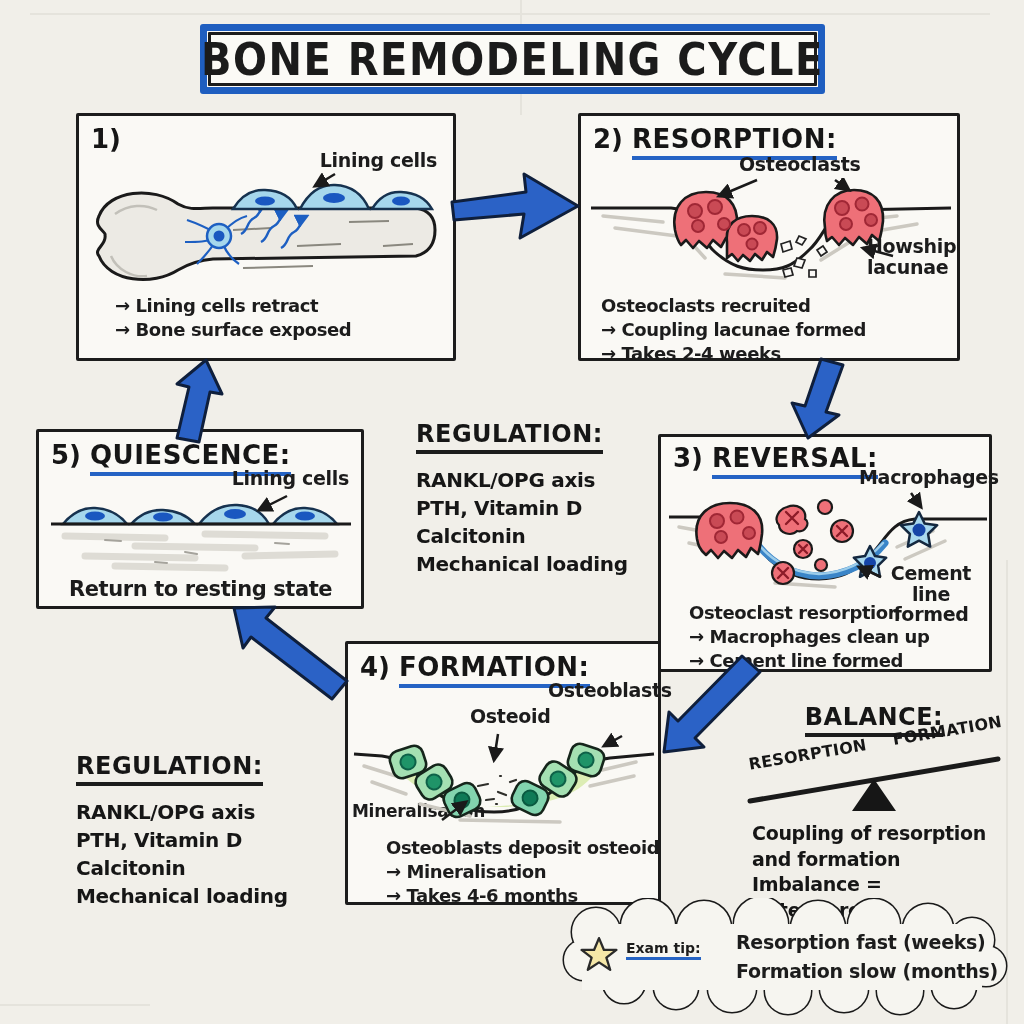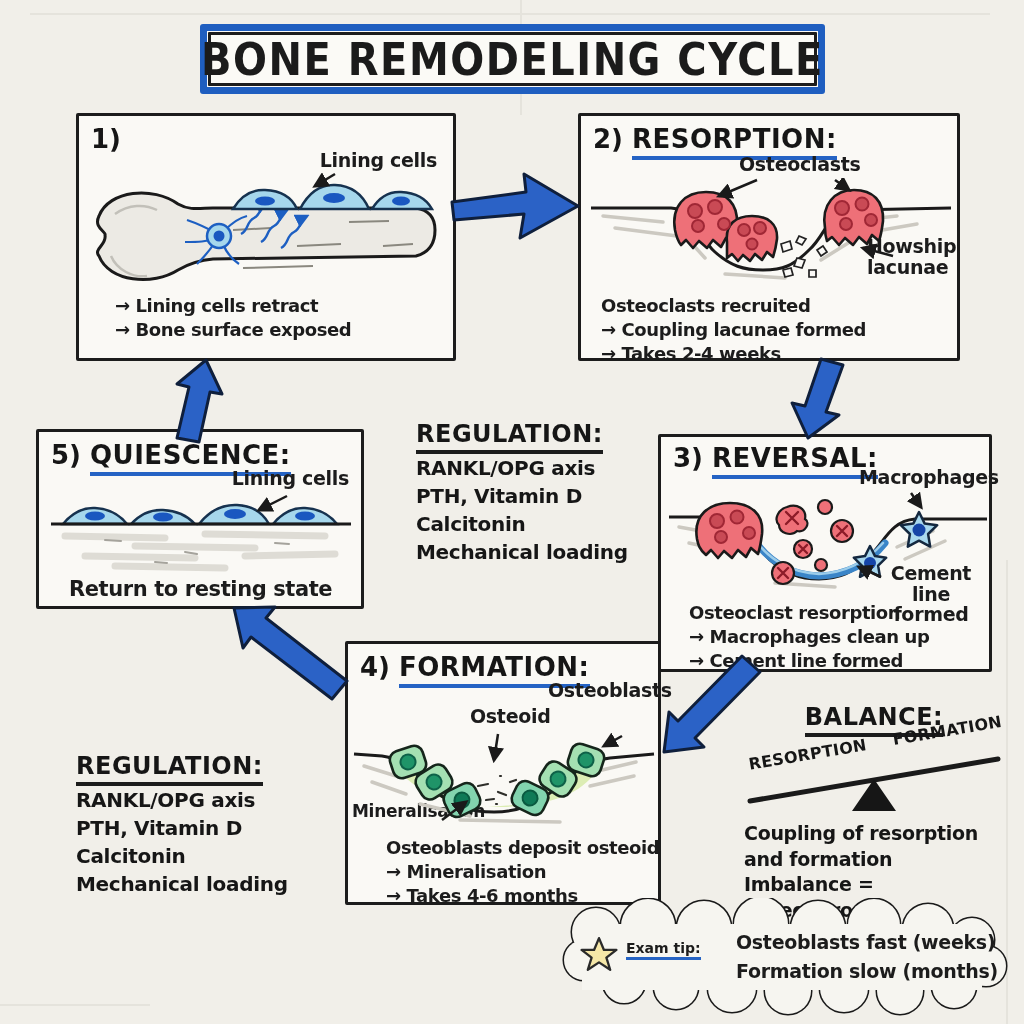--- a/index.html
+++ b/index.html
@@ -20,21 +20,21 @@
   .stage-num{font-size:26px;}
   .stage-name{font-size:26px;border-bottom:4px solid #2563c4;padding-bottom:2px;letter-spacing:.5px;}
   .ill-label{position:absolute;font-size:19px;font-weight:bold;color:#1c1c1c;letter-spacing:-.3px;line-height:1.08;}
   .caption{position:absolute;font-size:18px;font-weight:bold;color:#1c1c1c;letter-spacing:-.4px;line-height:1.32;}
   .caption div{white-space:nowrap;}
   svg{display:block;}
   .ill{position:absolute;}
   
   .reg{position:absolute;color:#161616;}
   .reg-head{font-size:24px;font-weight:bold;border-bottom:4px solid #1c1c1c;display:inline-block;padding-bottom:2px;letter-spacing:.5px;}
-  .reg-items{margin-top:0;font-size:20px;font-weight:bold;line-height:1.4;letter-spacing:-.3px;}
+  .reg-items{margin-top:12px;font-size:20px;font-weight:bold;line-height:1.4;letter-spacing:-.3px;}
   
   .balance{position:absolute;color:#161616;}
   .bal-head{font-size:24px;font-weight:bold;border-bottom:4px solid #1c1c1c;display:inline-block;padding-bottom:2px;letter-spacing:.5px;}
   .seesaw-word{position:absolute;font-size:16px;font-weight:bold;letter-spacing:.3px;transform:rotate(-9.5deg);white-space:nowrap;}
   .bal-caption{position:absolute;font-size:19px;font-weight:bold;line-height:1.35;letter-spacing:-.3px;}
   
   .cloud{position:absolute;}
   .cloud-label{position:absolute;font-size:14px;font-weight:bold;color:#1c1c1c;border-bottom:3.5px solid #2563c4;padding-bottom:1px;white-space:nowrap;}
   .cloud-lines{position:absolute;font-size:19px;font-weight:bold;color:#1c1c1c;line-height:1.5;letter-spacing:-.3px;white-space:nowrap;}
   .arrow{position:absolute;}
@@ -366,21 +366,21 @@
   <div class="balance" style="left:742px;top:703px;width:264px;height:200px;">
     <div style="text-align:center;">
       <span class="bal-head">BALANCE:</span>
     </div>
     <div class="seesaw-word" style="left:6px;top:42px;">RESORPTION</div>
     <div class="seesaw-word" style="left:150px;top:18px;">FORMATION</div>
     <svg style="position:absolute;left:0;top:40px;" width="264" height="70" viewBox="0 0 264 70">
       <line x1="8" y1="58" x2="256" y2="16" stroke="#1a1a1a" stroke-width="5" stroke-linecap="round"></line>
       <polygon points="132,36 110,68 154,68" fill="#161616"></polygon>
     </svg>
-    <div class="bal-caption" style="left:2px;top:118px;">
+    <div class="bal-caption" style="left:10px;top:118px;">
       <div>Coupling of resorption</div>
       <div>and formation</div>
       <div>Imbalance = Osteoporosis</div>
     </div>
   </div>
 
   <div class="cloud" style="left:556px;top:898px;width:452px;height:120px;">
     <svg width="452" height="120" viewBox="0 0 452 120" style="position:absolute;left:0;top:0;">
       <g fill="none" stroke="#1a1a1a" stroke-width="3">
         <circle cx="40" cy="34" r="24"></circle>
@@ -420,21 +420,21 @@
           <circle cx="68" cy="84" r="21"></circle>
         <circle cx="28" cy="62" r="20"></circle>
         <rect x="26" y="26" width="400" height="66"></rect>
       </g>
     </svg>
     <svg width="38" height="38" viewBox="0 0 36 36" style="position:absolute;left:24px;top:38px;">
       <polygon points="18,2 22.7,13.2 34.5,13.2 25,20.5 28.6,32 18,25 7.4,32 11,20.5 1.5,13.2 13.3,13.2" fill="#f5e7a8" stroke="#2a2a2a" stroke-width="2.2" stroke-linejoin="round"></polygon>
     </svg>
     <div class="cloud-label" style="left:70px;top:42px;">Exam tip:</div>
     <div class="cloud-lines" style="left:180px;top:30px;">
-      <div>Osteoblasts fast (weeks)</div>
+      <div>Resorption fast (weeks)</div>
       <div>Formation slow (months)</div>
     </div>
   </div>
 
   <svg class="arrow" style="left:446px;top:168px;" width="140" height="75" viewBox="0 0 140 75">
     <polygon points="6,34 80,24 78,6 132,38 74,70 78,46 8,52" fill="#2b62c6" stroke="#0f1f3c" stroke-width="3" stroke-linejoin="round"></polygon>
   </svg>
   <svg class="arrow" style="left:770px;top:354px;" width="100" height="92" viewBox="0 0 100 92">
     <polygon points="51,5 73,11 56,58 69,61 38,84 22,49 35,52" fill="#2b62c6" stroke="#0f1f3c" stroke-width="3" stroke-linejoin="round"></polygon>
   </svg>

